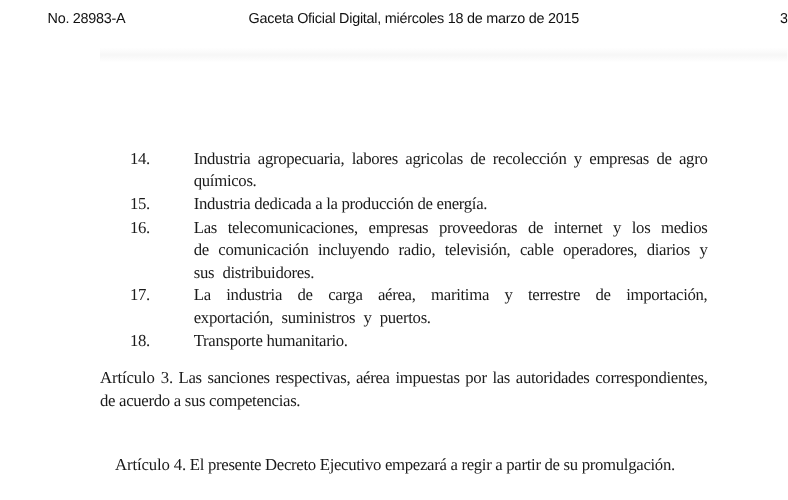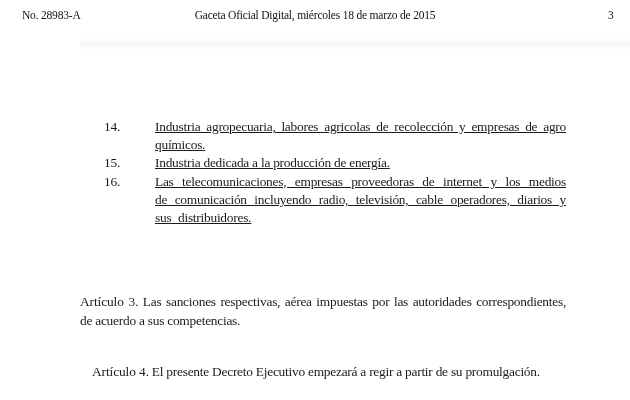--- a/index.html
+++ b/index.html
@@ -10,24 +10,24 @@
     body {
       width: 630px;
       height: 400px;
       position: relative;
       overflow: hidden;
       color: #1a1a1a;
     }
     .page-header {
       position: absolute;
       top: 7px;
-      left: 0;
+      left: 16px;
       width: 500px;
       height: 18px;
-      font-family: Liberation Serif, serif;
+      font-family: Liberation Sans, sans-serif;
       font-size: 11.5px;
       color: #111;
       letter-spacing: -0.2px;
     }
     .hdr-left { position: absolute; left: 22px; top: 2px; }
     .hdr-center { position: absolute; left: 0; width: 630px; text-align: center; top: 2px; }
     .hdr-right { position: absolute; left: 608px; top: 2px; }
 
     .scan-artifact {
       position: absolute;
@@ -52,21 +52,20 @@
       width: 462px;
       margin: 0;
       padding: 0;
       list-style: none;
     }
     .list-item {
       position: relative;
       padding-left: 19px;
       line-height: 18.2px;
       text-align: justify;
-      text-decoration: underline;
     }
     .list-item .num {
       position: absolute;
       left: 0;
       top: 0;
     }
     .list-item.wide .txt {
       word-spacing: 3.5px;
     }
     .list-item .txt {
@@ -105,20 +104,28 @@
     <span class="txt">Industria agropecuaria, labores agricolas de recolección y empresas de agro químicos.</span>
   </li>
   <li class="list-item">
     <span class="num">15.</span>
     <span class="txt">Industria dedicada a la producción de energía.</span>
   </li>
   <li class="list-item wide">
     <span class="num">16.</span>
     <span class="txt">Las telecomunicaciones, empresas proveedoras de internet y los medios de comunicación incluyendo radio, televisión, cable operadores, diarios y sus distribuidores.</span>
   </li>
+  <li class="list-item wide">
+    <span class="num">17.</span>
+    <span class="txt">La industria de carga aérea, maritima y terrestre de importación, exportación, suministros y puertos.</span>
+  </li>
+  <li class="list-item">
+    <span class="num">18.</span>
+    <span class="txt">Transporte humanitario.</span>
+  </li>
 </ol>
 
 <p class="article article-3 body-text" style="margin:0;">
   <span class="label">Artículo 3</span><span>. Las sanciones respectivas, aérea impuestas por las autoridades correspondientes, de acuerdo a sus competencias.</span>
 </p>
 
 <p class="article article-4 body-text" style="margin:12px;">
   <span class="label">Artículo 4</span><span>. El presente Decreto Ejecutivo empezará a regir a partir de su promulgación.</span>
 </p>
 

